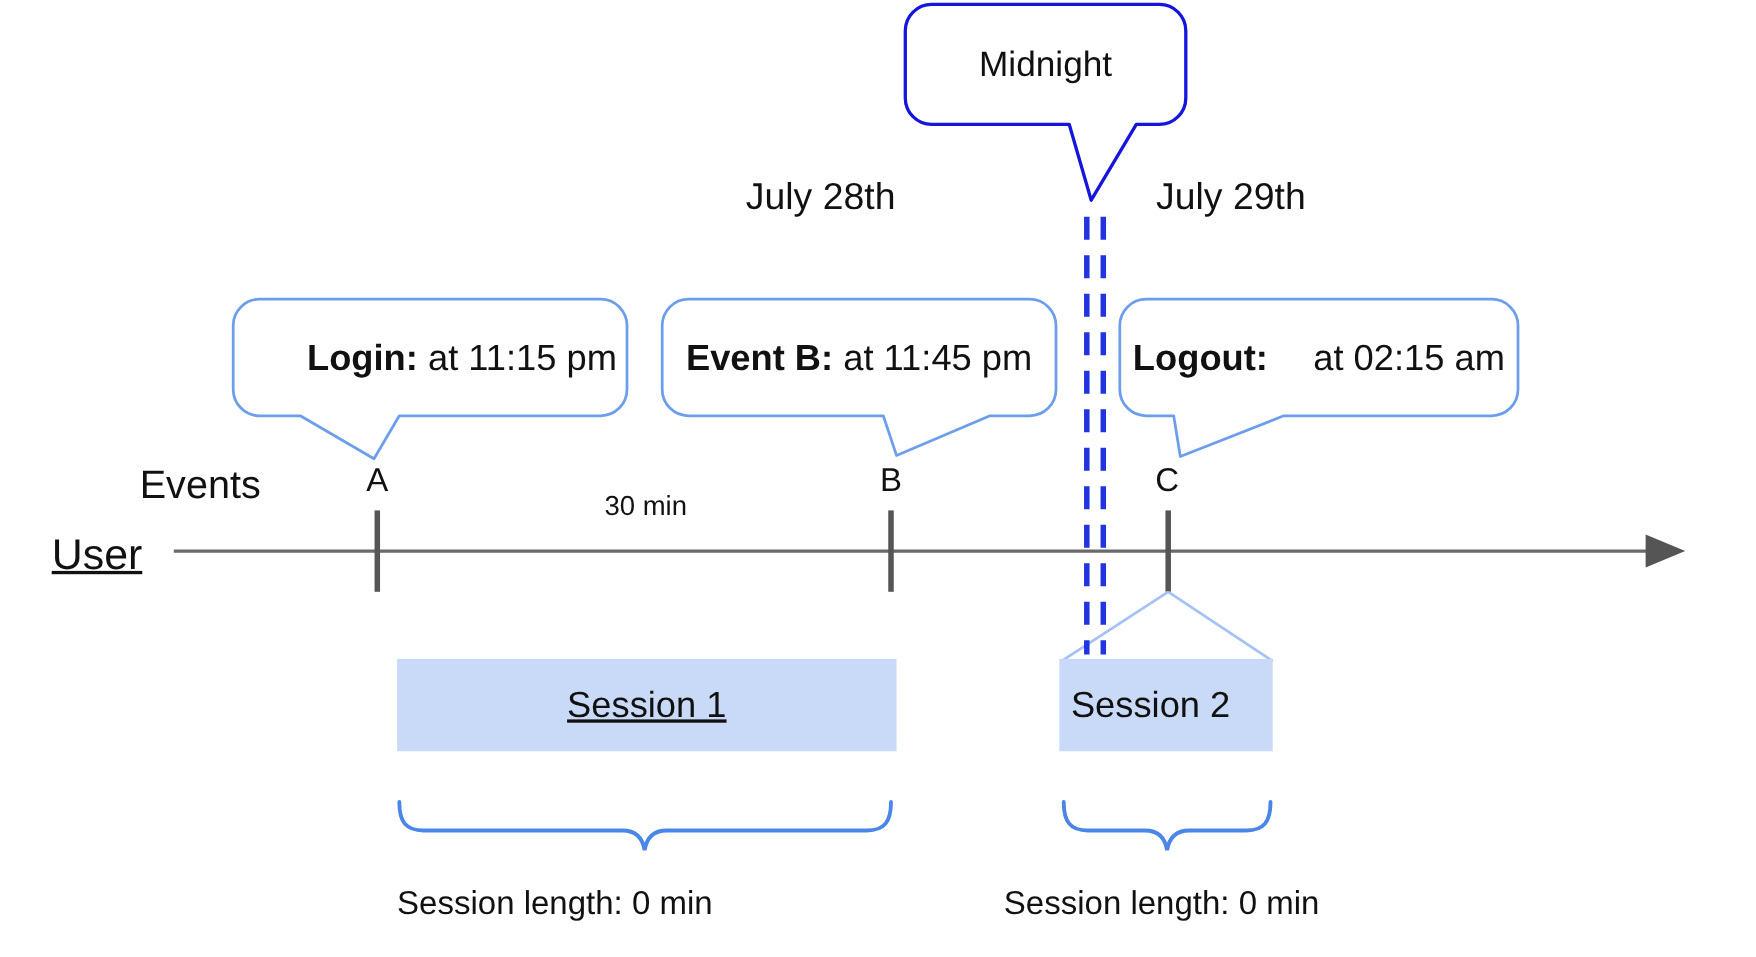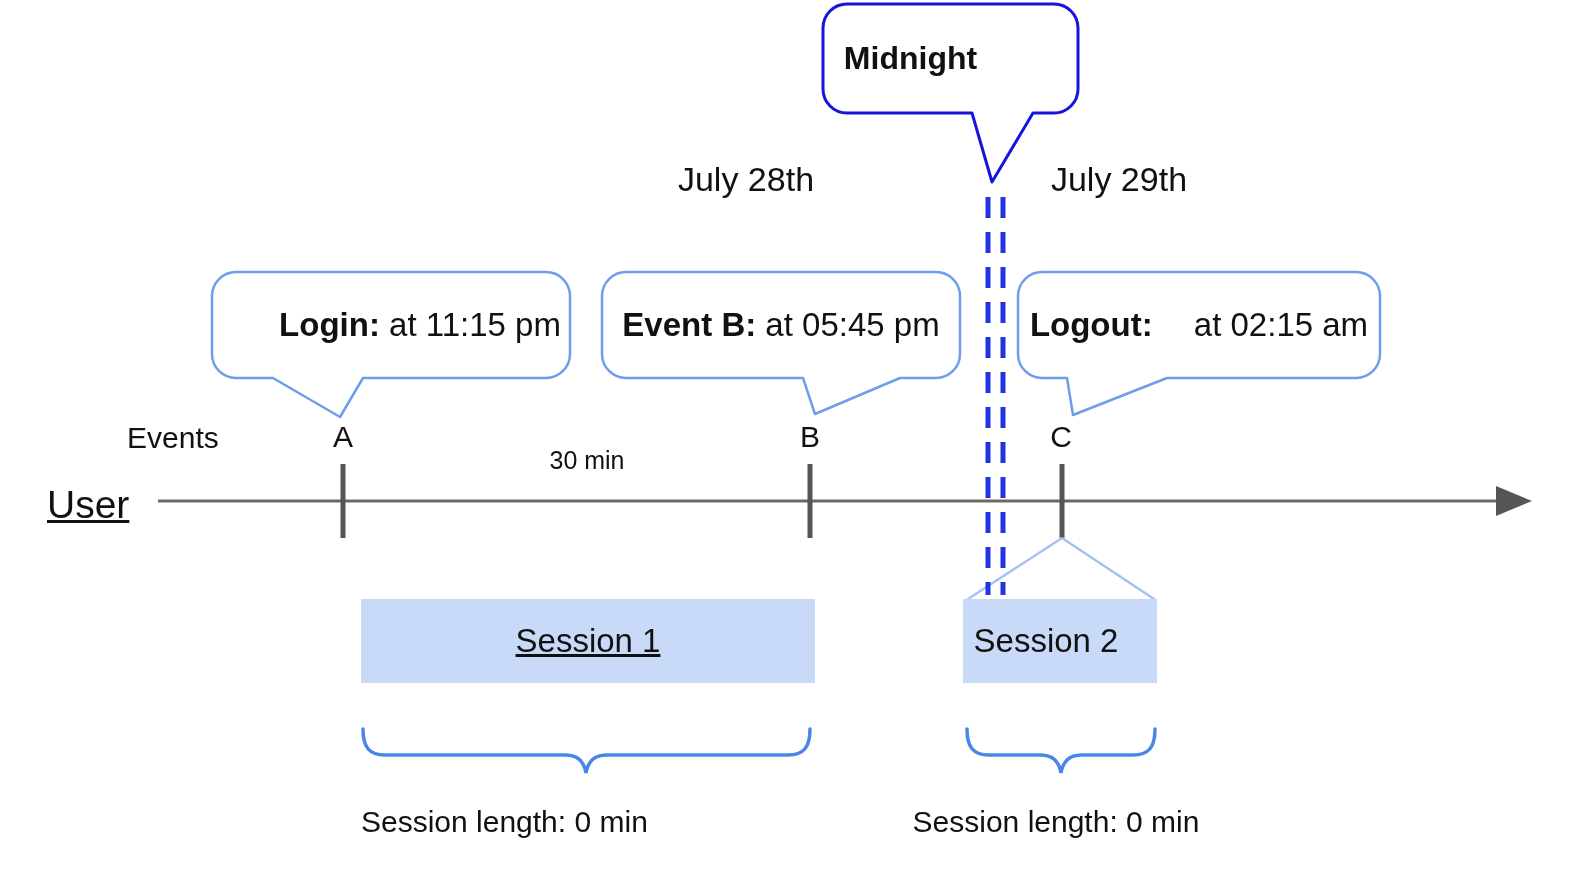--- a/index.html
+++ b/index.html
@@ -32,35 +32,35 @@
   .bubble { fill: #ffffff; stroke: var(--bubble-blue); stroke-width: 2.5; stroke-linejoin: round; }
   .bubble-dark { fill: #ffffff; stroke: var(--accent-dark-blue); stroke-width: 3; stroke-linejoin: round; }
   .brace { fill: none; stroke: var(--brace-blue); stroke-width: 3.5; stroke-linecap: round; }
   .vline { stroke: var(--light-blue); stroke-width: 2.5; }
   .session { fill: var(--session-fill); }
 
   .txt { position: absolute; white-space: nowrap; line-height: 1.1; }
   .center { transform: translateX(-50%); }
   .date { font-size: 34px; }
   .marker { font-size: 30px; }
-  .events-label { font-size: 30px; text-align: center; }
+  .events-label { font-size: 36px; text-align: center; }
   .user-label { font-size: 39px; }
   .interval { font-size: 25px; }
   .session-label { font-size: 30px; }
   .length-label { font-size: 30px; }
   .bubble-text {
     position: absolute;
     display: flex;
     align-items: center;
     justify-content: center;
     font-size: 33px;
   }
   .bubble-text .b { font-weight: 700; }
   .bubble-text .r { white-space: pre; }
-  .mid-pad { padding-right: 80px; font-weight: 700; font-size: 32px; }
+  .mid-pad { padding-right: 80px; font-weight: 400; font-size: 32px; margin-left: 40px; }
 </style>
 </head>
 <body>
 
 <div class="stage">
 
   <svg width="1596" height="870" viewBox="0 0 1596 870">
 
     <line class="axis" x1="158" y1="501" x2="1503" y2="501"></line>
     <polygon class="arrow" points="1496,486 1496,516 1532,501"></polygon>
@@ -91,21 +91,21 @@
 
   <div class="txt date center" style="left:746px; top:161px;">July 28th</div>
   <div class="txt date center" style="left:1119px; top:161px;">July 29th</div>
 
   <div class="bubble-text" style="left:212px; top:272px; width:416px; height:106px;">
     <span class="b">Login:</span>
       <span class="r"> at 11:15 pm</span>
   </div>
   <div class="bubble-text" style="left:602px; top:272px; width:358px; height:106px;">
     <span class="b">Event B:</span>
-      <span class="r"> at 05:45 pm</span>
+      <span class="r"> at 11:45 pm</span>
   </div>
   <div class="bubble-text" style="left:1018px; top:272px; width:362px; height:106px;gap:32px;">
     <span class="b">Logout:</span>
       <span class="r"> at 02:15 am</span>
   </div>
 
   <div class="txt events-label" style="left:127px; top:421px;">Events</div>
   <div class="txt marker center" style="left:343px; top:420px;">A</div>
   <div class="txt marker center" style="left:810px; top:420px;">B</div>
   <div class="txt marker center" style="left:1061px; top:420px;">C</div>

